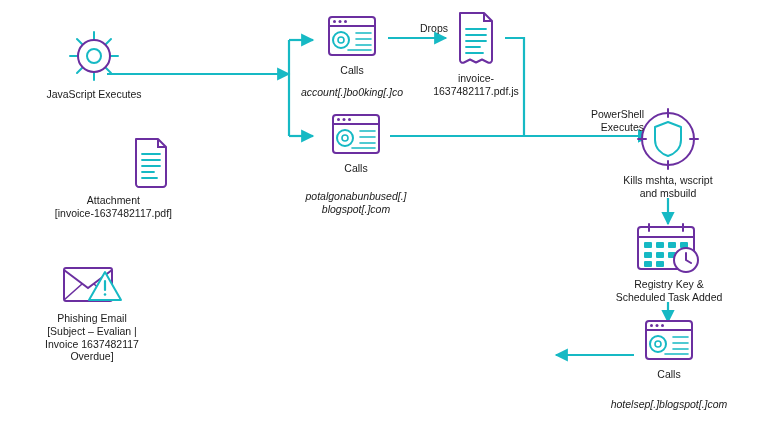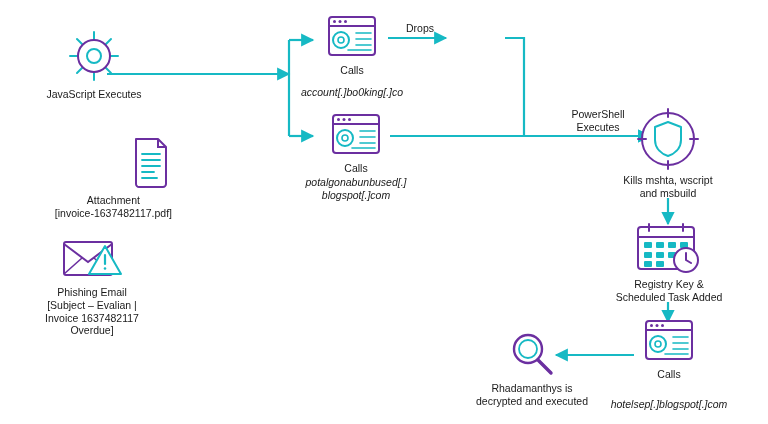--- a/index.html
+++ b/index.html
@@ -34,21 +34,21 @@
     white-space: pre-line;
   }
   .label.italic {
     font-style: italic;
   }
   .edge-label {
     position: absolute;
     font-size: 10.5px;
     color: #1a1a1a;
     line-height: 1.2;
-    text-align: center;
+    text-align: right;
     white-space: pre-line;
   }
   svg.arrows {
     position: absolute;
     left: 0;
     top: 0;
     width: 768px;
     height: 424px;
     pointer-events: none;
   }
@@ -83,21 +83,21 @@
       <path d="M390,136 L650,136"></path>
 
       <path d="M668,198 L668,224"></path>
 
       <path d="M668,302 L668,322"></path>
 
       <path d="M634,355 L556,355"></path>
     </g>
   </svg>
 
-  <div class="node" style="left:22px; top:236px; width:140px;">
+  <div class="node" style="left:22px; top:262px; width:140px;">
     <span class="icon">
       <svg width="62" height="46" viewBox="0 0 62 46">
         <rect x="3" y="6" width="48" height="33" rx="2" fill="#ffffff" stroke="#6b2fa0" stroke-width="2"></rect>
         <path d="M3,8 L27,26 L51,8" fill="none" stroke="#6b2fa0" stroke-width="2"></path>
         <path d="M3,38 L21,22 M51,38 L33,22" fill="none" stroke="#6b2fa0" stroke-width="1.6"></path>
         <path d="M44,10 L60,38 L28,38 Z" fill="#ffffff" stroke="#16b9c4" stroke-width="2" stroke-linejoin="round"></path>
         <path d="M44,19 L44,28" stroke="#16b9c4" stroke-width="2.2" stroke-linecap="round"></path>
         <circle cx="44" cy="32.5" r="1.3" fill="#16b9c4"></circle>
       </svg>
     </span>
@@ -160,41 +160,58 @@
           <path d="M22,36 L45,36"></path>
         </g>
         <circle cx="15" cy="26" r="8" fill="#ffffff" stroke="#16b9c4" stroke-width="2"></circle>
         <circle cx="15" cy="26" r="3" fill="#ffffff" stroke="#16b9c4" stroke-width="1.6"></circle>
       </svg>
     </span>
     <div class="label">Calls</div>
     <div class="label italic" style="margin-top:9px;font-style:italic;">account[.]bo0king[.]co</div>
   </div>
 
+  <div class="node" style="left:424px; top:10px; width:104px;">
+    <span class="icon">
+      <svg width="48" height="58" viewBox="0 0 48 58">
+        <path d="M8,3 L32,3 L40,11 L40,50 C40,52 38,53.5 36,52.5 L30,49.5 L24,52.5 L18,49.5 L12,52.5 C10,53.5 8,52 8,50 Z" fill="#ffffff" stroke="#6b2fa0" stroke-width="2" stroke-linejoin="round"></path>
+        <path d="M32,3 L32,11 L40,11" fill="none" stroke="#6b2fa0" stroke-width="2"></path>
+        <g stroke="#16b9c4" stroke-width="1.8" stroke-linecap="round">
+          <path d="M14,19 L34,19"></path>
+          <path d="M14,25 L34,25"></path>
+          <path d="M14,31 L34,31"></path>
+          <path d="M14,37 L28,37"></path>
+          <path d="M14,43 L31,43"></path>
+        </g>
+      </svg>
+    </span>
+    <div class="label">invoice-
+1637482117.pdf.js</div>
+  </div>
 
   <div class="node" style="left:278px; top:112px; width:156px;">
     <span class="icon">
       <svg width="52" height="46" viewBox="0 0 52 46">
         <rect x="3" y="3" width="46" height="38" rx="3" fill="#ffffff" stroke="#6b2fa0" stroke-width="2"></rect>
         <path d="M3,12 L49,12" stroke="#6b2fa0" stroke-width="2"></path>
         <circle cx="8.5" cy="7.5" r="1.5" fill="#6b2fa0"></circle>
         <circle cx="14" cy="7.5" r="1.5" fill="#6b2fa0"></circle>
         <circle cx="19.5" cy="7.5" r="1.5" fill="#6b2fa0"></circle>
         <g stroke="#16b9c4" stroke-width="1.6" stroke-linecap="round">
           <path d="M30,19 L45,19"></path>
           <path d="M30,25 L45,25"></path>
           <path d="M30,31 L45,31"></path>
           <path d="M22,36 L45,36"></path>
         </g>
         <circle cx="15" cy="26" r="8" fill="#ffffff" stroke="#16b9c4" stroke-width="2"></circle>
         <circle cx="15" cy="26" r="3" fill="#ffffff" stroke="#16b9c4" stroke-width="1.6"></circle>
       </svg>
     </span>
     <div class="label">Calls</div>
-    <div class="label italic" style="margin-top:1px;">potalgonabunbused[.]
+    <div class="label italic" style="margin-top:15px;">potalgonabunbused[.]
 blogspot[.]com</div>
   </div>
 
   <div class="node" style="left:596px; top:222px; width:146px;">
     <span class="icon">
       <svg width="68" height="52" viewBox="0 0 68 52">
         <rect x="3" y="5" width="56" height="42" rx="3" fill="#ffffff" stroke="#6b2fa0" stroke-width="2"></rect>
         <path d="M3,15 L59,15" stroke="#6b2fa0" stroke-width="2"></path>
         <path d="M14,2 L14,9 M48,2 L48,9" stroke="#6b2fa0" stroke-width="2" stroke-linecap="round"></path>
         <g fill="#16b9c4">
@@ -248,29 +265,18 @@
           <path d="M22,36 L45,36"></path>
         </g>
         <circle cx="15" cy="26" r="8" fill="#ffffff" stroke="#16b9c4" stroke-width="2"></circle>
         <circle cx="15" cy="26" r="3" fill="#ffffff" stroke="#16b9c4" stroke-width="1.6"></circle>
       </svg>
     </span>
     <div class="label">Calls</div>
     <div class="label italic" style="margin-top:17px;">hotelsep[.]blogspot[.]com</div>
   </div>
 
-  <div class="node" style="left:452px; top:330px; width:160px;">
-    <span class="icon">
-      <svg width="52" height="48" viewBox="0 0 52 48">
-        <circle cx="22" cy="19" r="14" fill="#ffffff" stroke="#6b2fa0" stroke-width="2.4"></circle>
-        <circle cx="22" cy="19" r="9" fill="#ffffff" stroke="#16b9c4" stroke-width="1.8"></circle>
-        <path d="M32,30 L45,43" stroke="#6b2fa0" stroke-width="3.4" stroke-linecap="round"></path>
-      </svg>
-    </span>
-    <div class="label">Rhadamanthys is
-decrypted and executed</div>
-  </div>
 
   <div class="edge-label" style="left:392px; top:22px; width:56px;">Drops</div>
   <div class="edge-label" style="left:552px; top:100px; width:92px;margin-top:8px;">PowerShell
 Executes</div>
 
 </div>
 
 </body></html>

